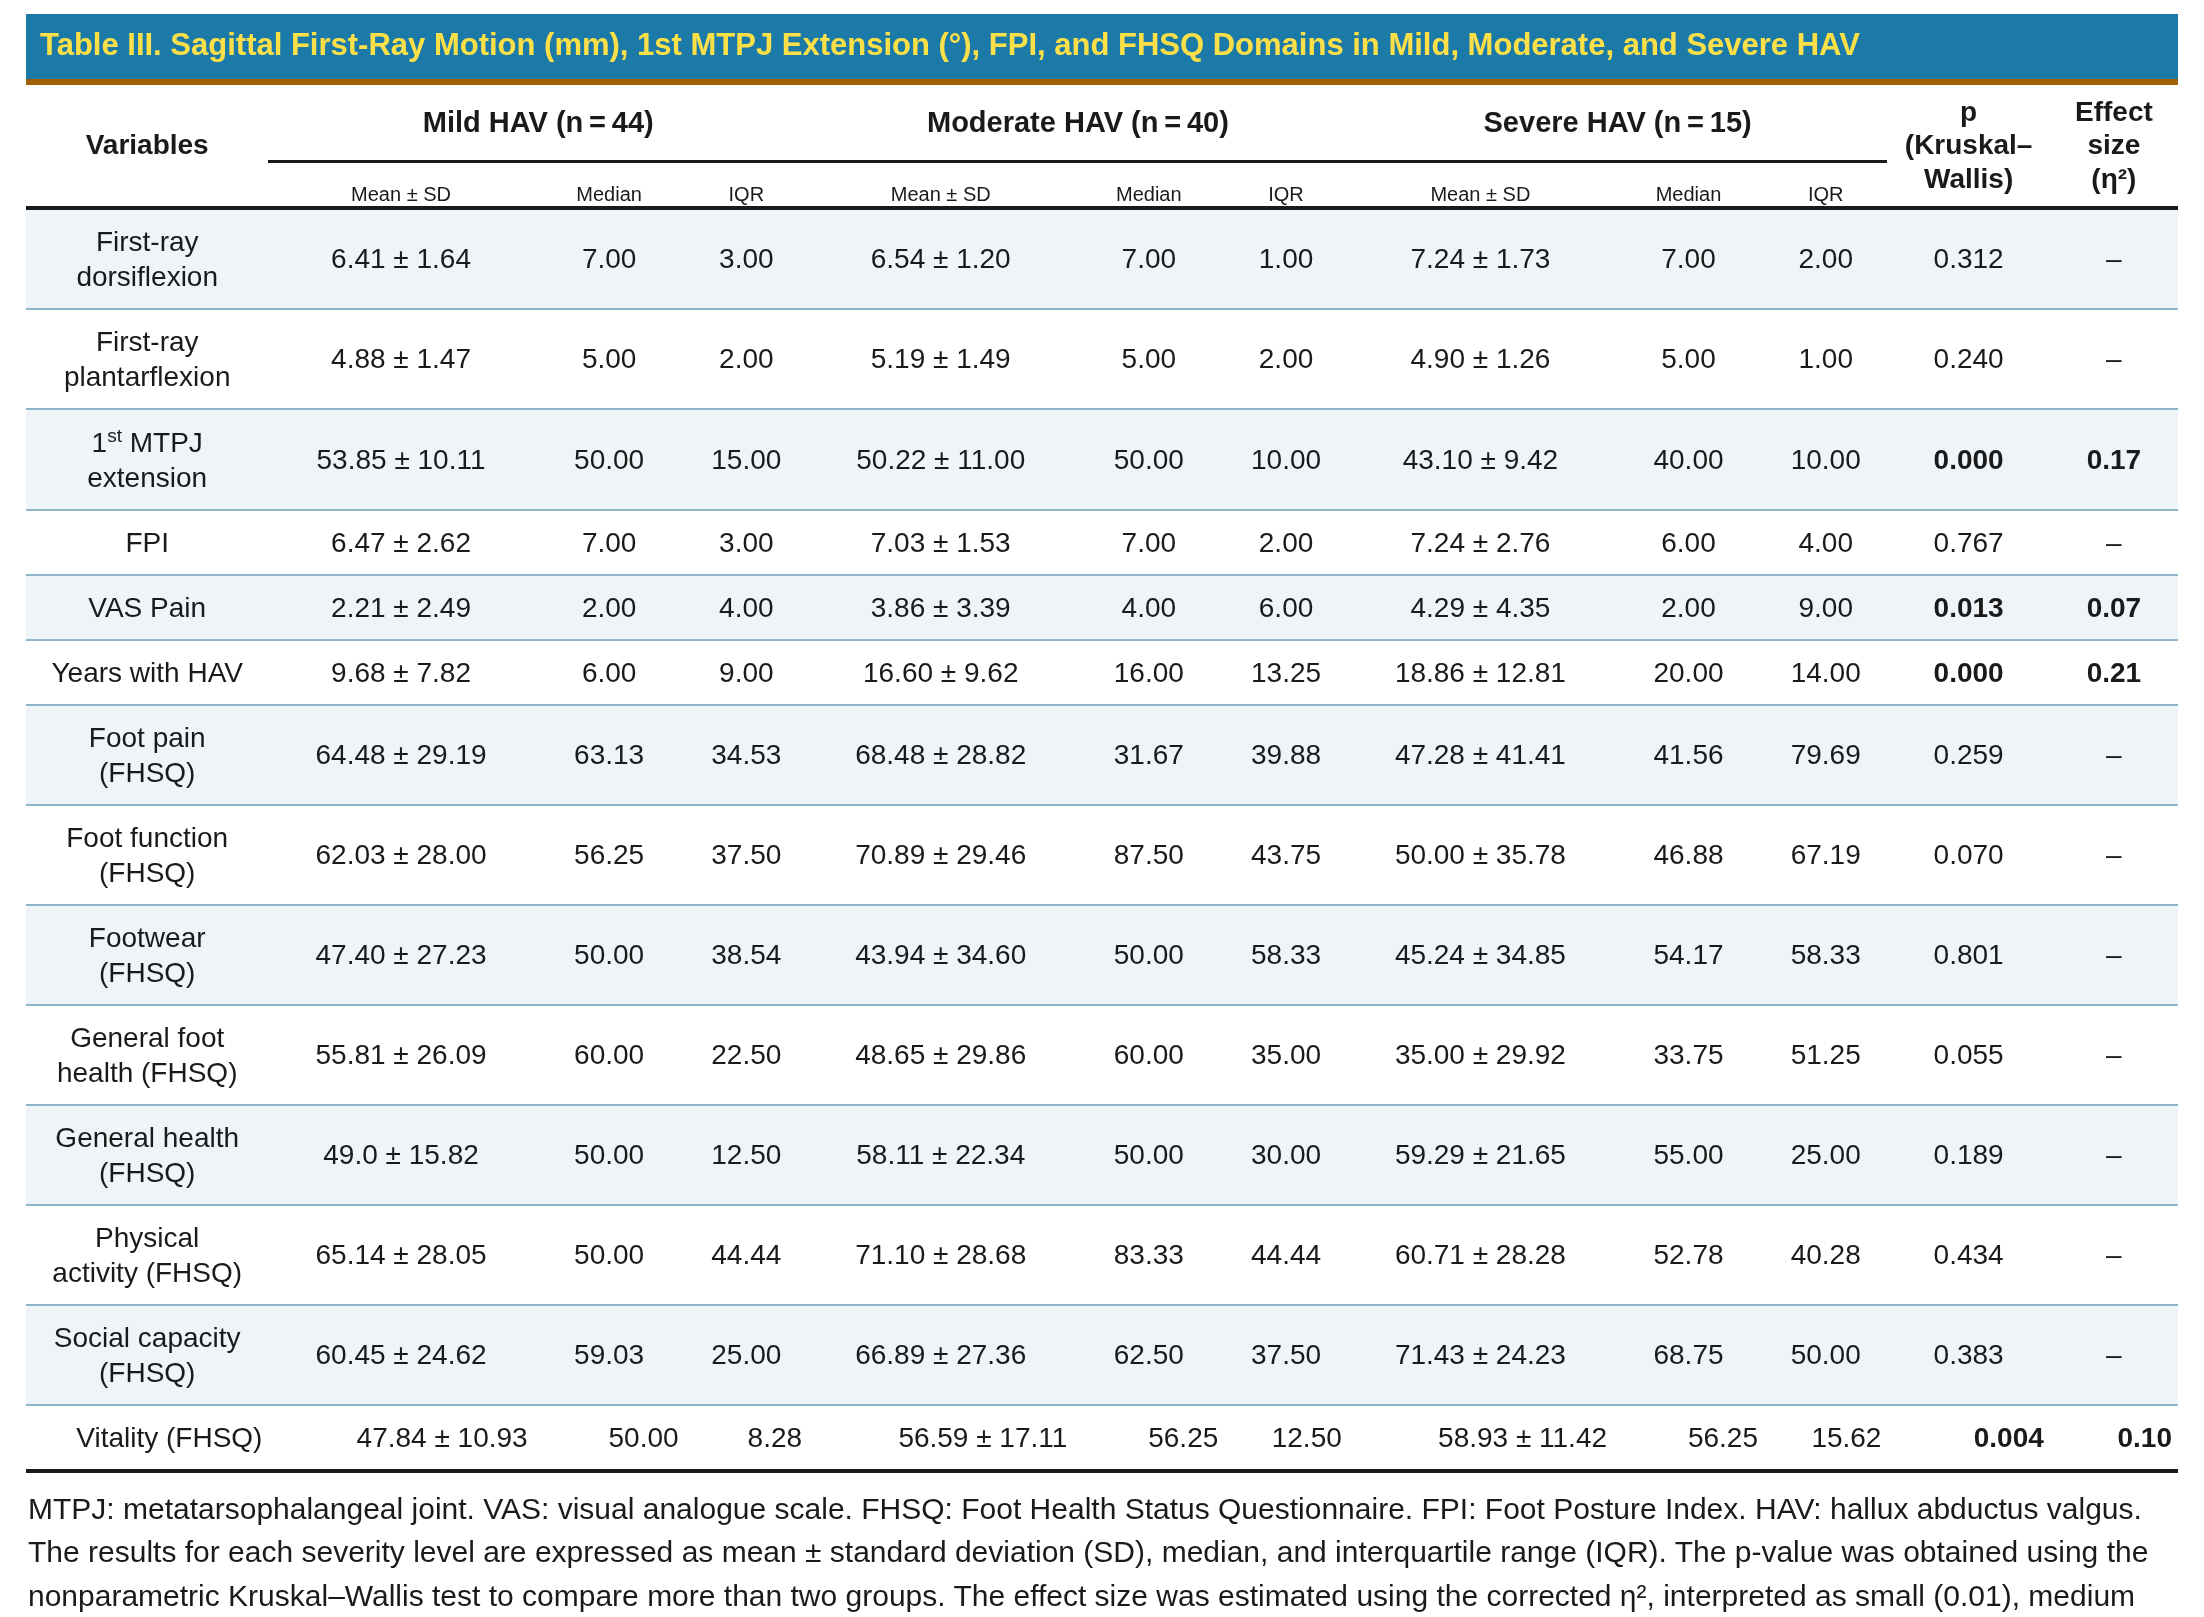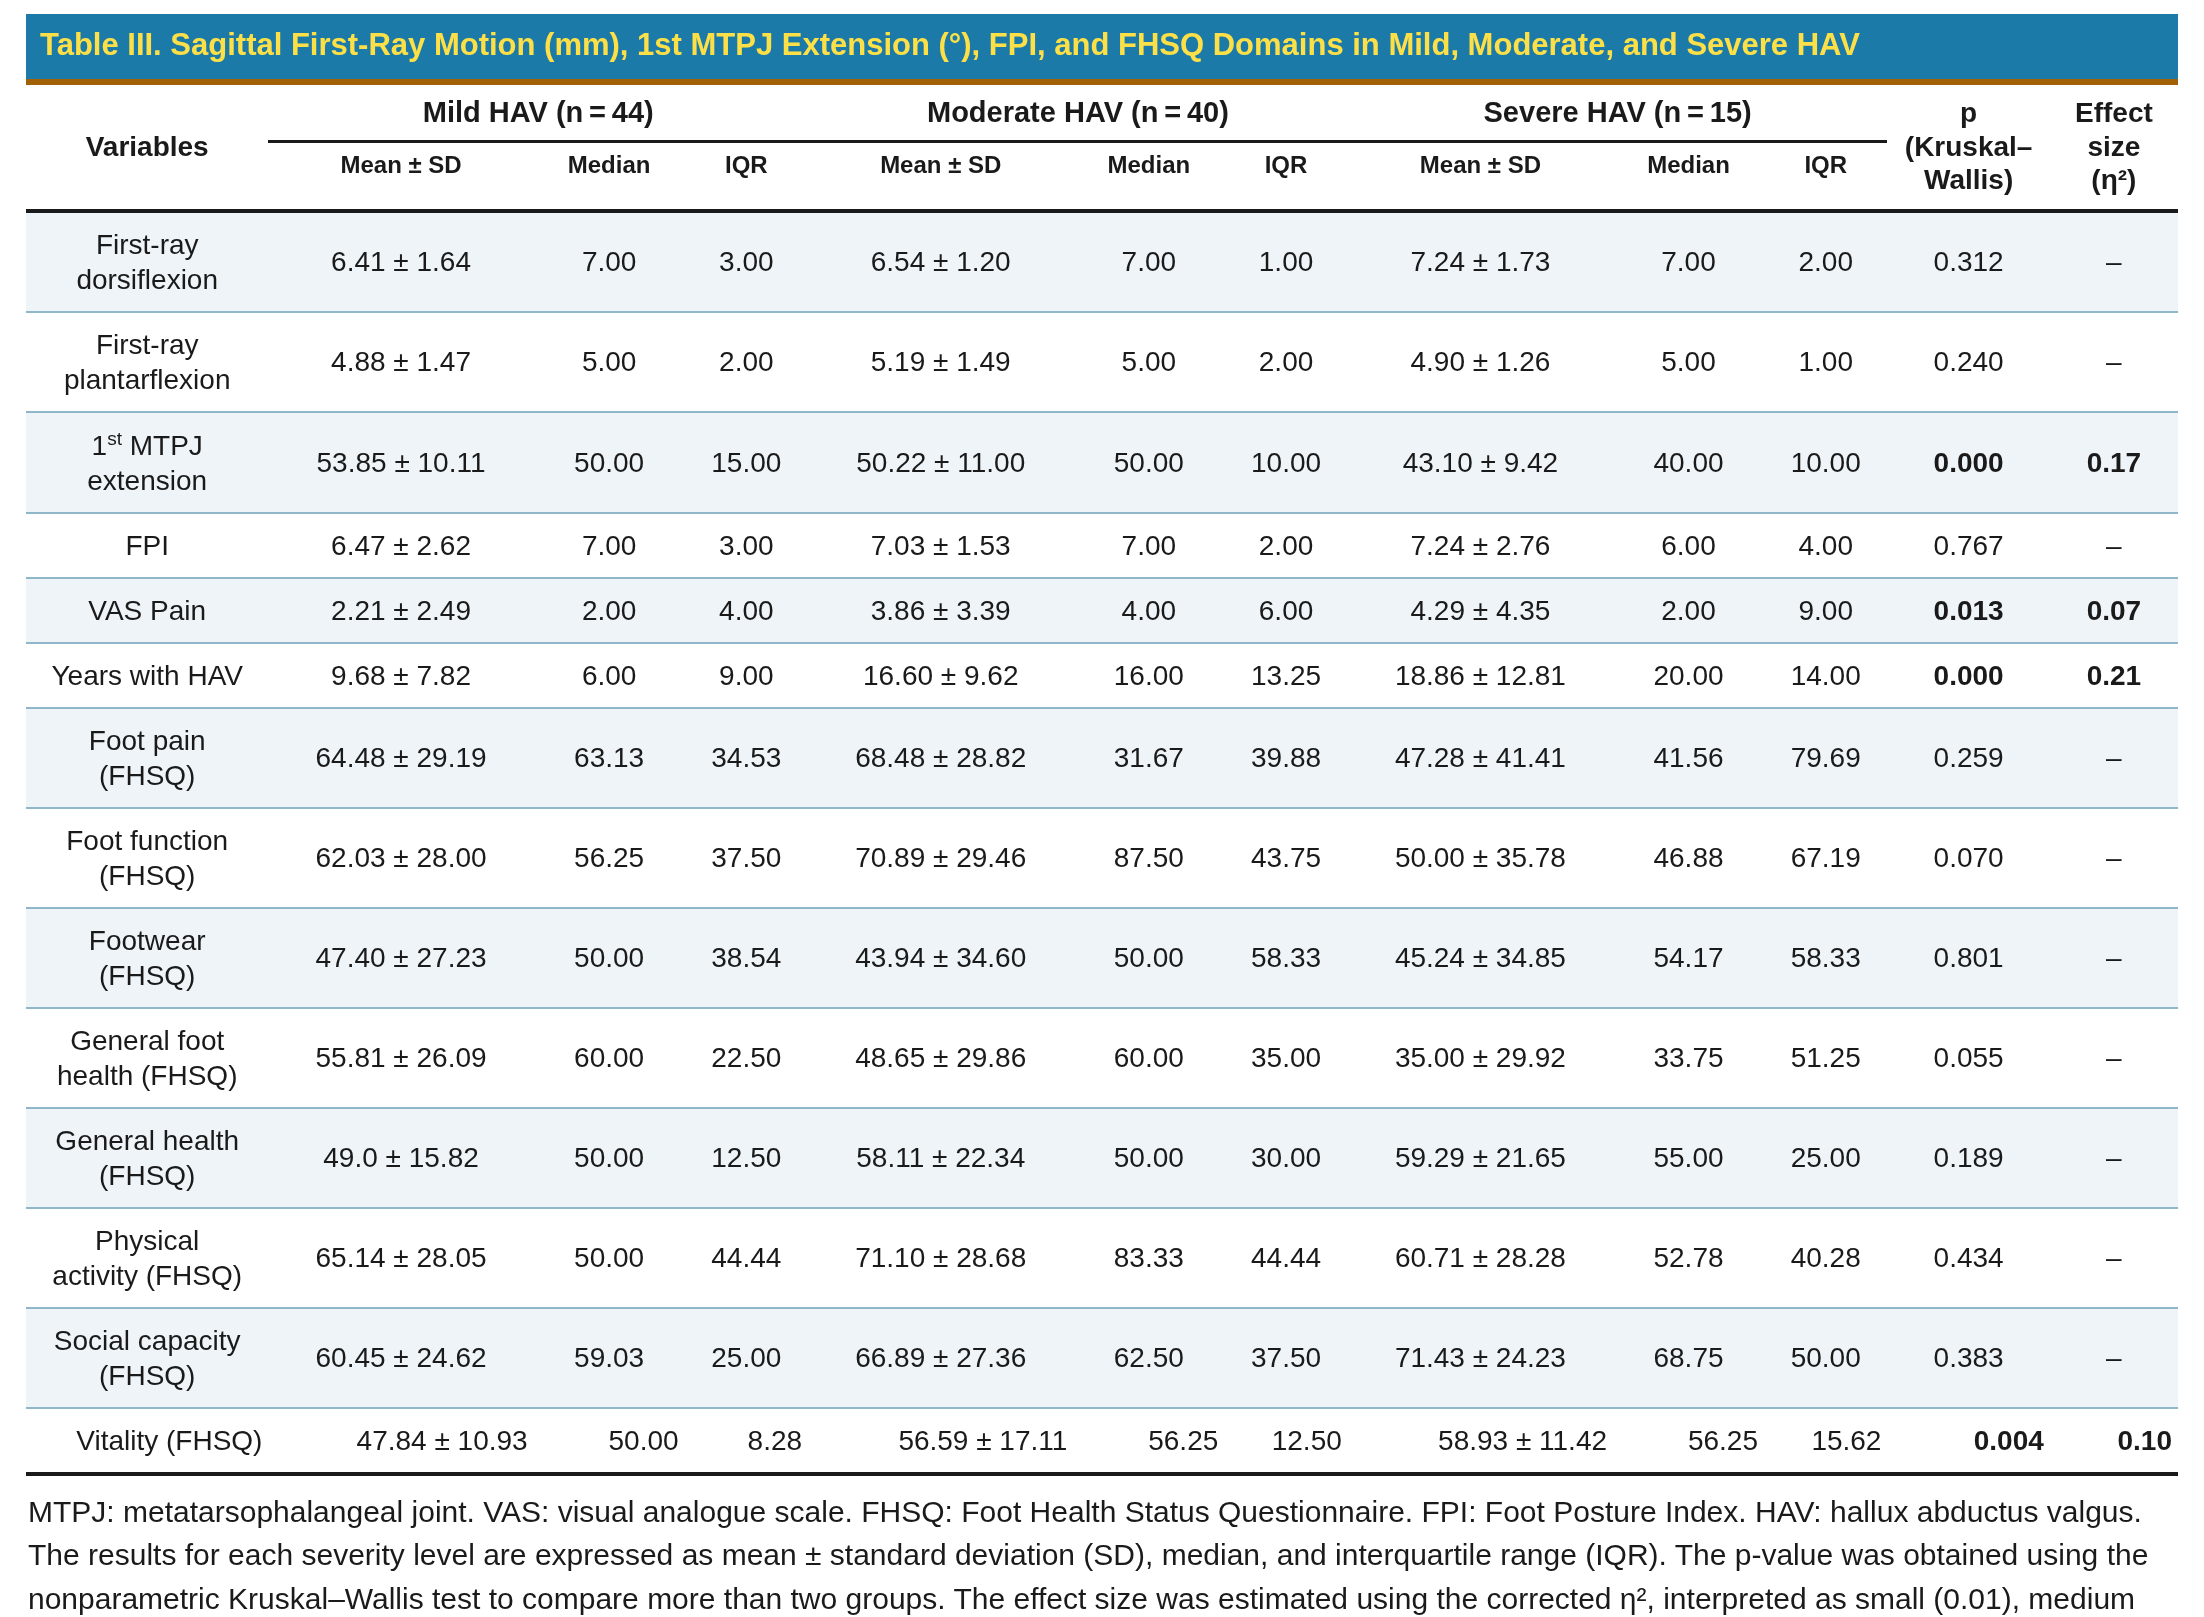--- a/index.html
+++ b/index.html
@@ -42,24 +42,24 @@
     text-align: center;
     vertical-align: middle;
     padding: 10px 6px;
     line-height: 1.2;
   }
   .grp-hdr {
     border-bottom: 3px solid #1a1a1a;
     font-size: 29px;
   }
   .hdr-sub th {
-    font-weight: bold;
-    font-size: 24px;
+    font-weight: normal;
+    font-size: 20px;
     text-align: center;
-    padding: 8px 6px 30px 6px;
+    padding: 8px 6px 0 6px;
     vertical-align: bottom;
   }
   .thick-top { border-top: 6px solid #a16207; }
   .thick-bottom { border-bottom: 4px solid #1a1a1a; }
   tbody tr td {
     text-align: center;
     vertical-align: middle;
     padding: 14px 6px;
     line-height: 1.25;
     border-bottom: 2px solid #8fb7c9;

